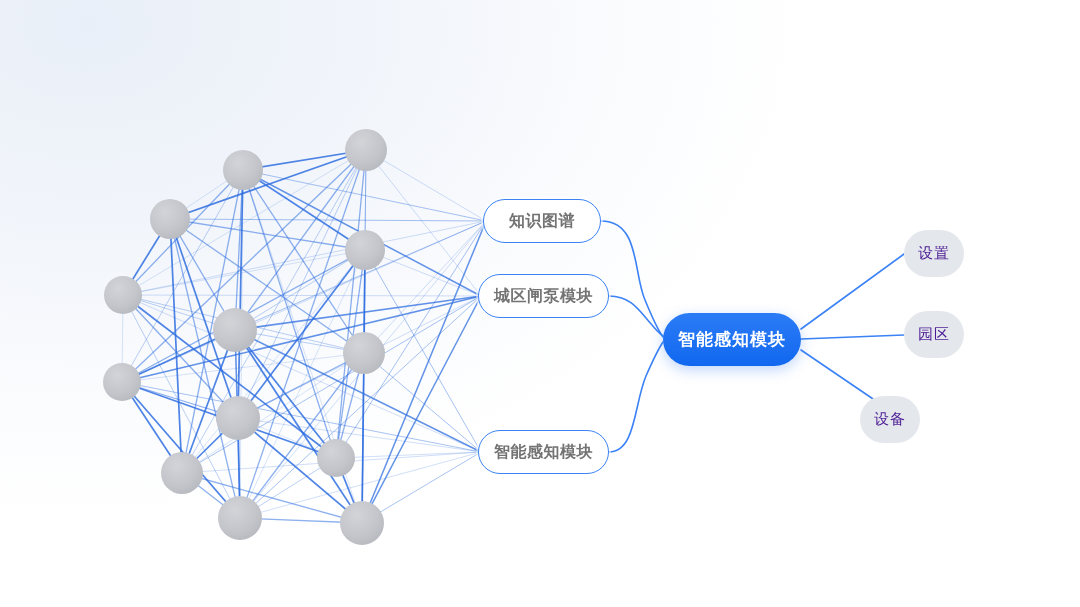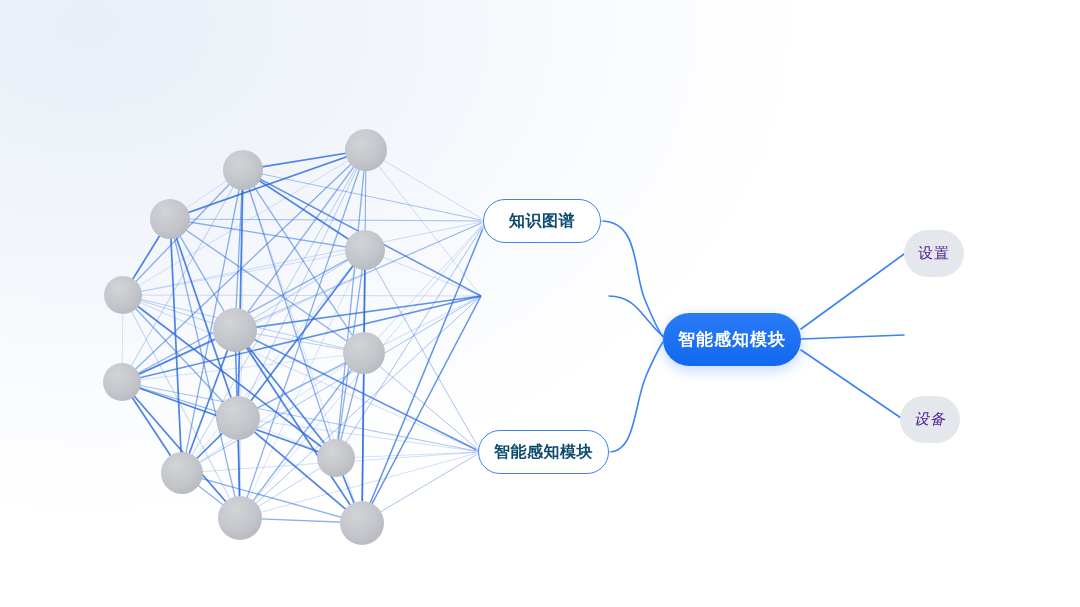--- a/index.html
+++ b/index.html
@@ -15,21 +15,21 @@
       linear-gradient(135deg,#eef2f9 0%,#f7f9fc 45%,#ffffff 75%);
   }
   svg.layer{position:absolute;inset:0;width:1080px;height:607px;display:block;}
 
   .node-pill{
     position:absolute;display:flex;align-items:center;justify-content:center;
     box-sizing:border-box;white-space:nowrap;
   }
   .pill-white{
     background:#ffffff;border:1.6px solid #3b82f6;border-radius:999px;
-    color:#0c4a6e;font-size:16px;font-weight:600;letter-spacing:.5px;
+    color:#737373;font-size:16px;font-weight:600;letter-spacing:.5px;
     box-shadow:0 0 0 2px rgba(255,255,255,.55);
   }
   .pill-blue{
     background:linear-gradient(180deg,#2b7bf6 0%,#1168ef 100%);
     border-radius:999px;color:#ffffff;font-size:17px;font-weight:600;
     letter-spacing:1px;box-shadow:0 4px 14px rgba(27,106,240,.28);
   }
   .pill-gray{
     background:#e4e7ec;border-radius:999px;color:#4c1d95;
     font-size:15px;font-weight:500;letter-spacing:1px;
@@ -177,28 +177,34 @@
       <path d="M 609 452 C 636 452 634 404 646 376 C 653 360 659 348 663 342"></path>
       <path d="M 801 329 L 904 254"></path>
       <path d="M 801 339 L 904 335"></path>
       <path d="M 801 350 L 904 420"></path>
     </g>
   </svg>
 
   <div class="node-pill pill-white" style="left:483px;top:199px;width:118px;height:44px;">
     <span>知识图谱</span>
   </div>
+  <div class="node-pill pill-white" style="left:478px;top:274px;width:131px;height:44px;">
+    <span>城区闸泵模块</span>
+  </div>
   <div class="node-pill pill-white" style="left:478px;top:430px;width:131px;height:44px;">
     <span>智能感知模块</span>
   </div>
 
   <div class="node-pill pill-blue" style="left:663px;top:313px;width:138px;height:53px;">
     <span>智能感知模块</span>
   </div>
 
   <div class="node-pill pill-gray" style="left:904px;top:230px;width:60px;height:47px;">
     <span>设置</span>
   </div>
-  <div class="node-pill pill-gray" style="left:900px;top:396px;width:60px;height:47px;font-style:italic;">
+  <div class="node-pill pill-gray" style="left:904px;top:311px;width:60px;height:47px;">
+    <span>园区</span>
+  </div>
+  <div class="node-pill pill-gray" style="left:860px;top:396px;width:60px;height:47px;">
     <span>设备</span>
   </div>
 
 </div>
 
 </body></html>

